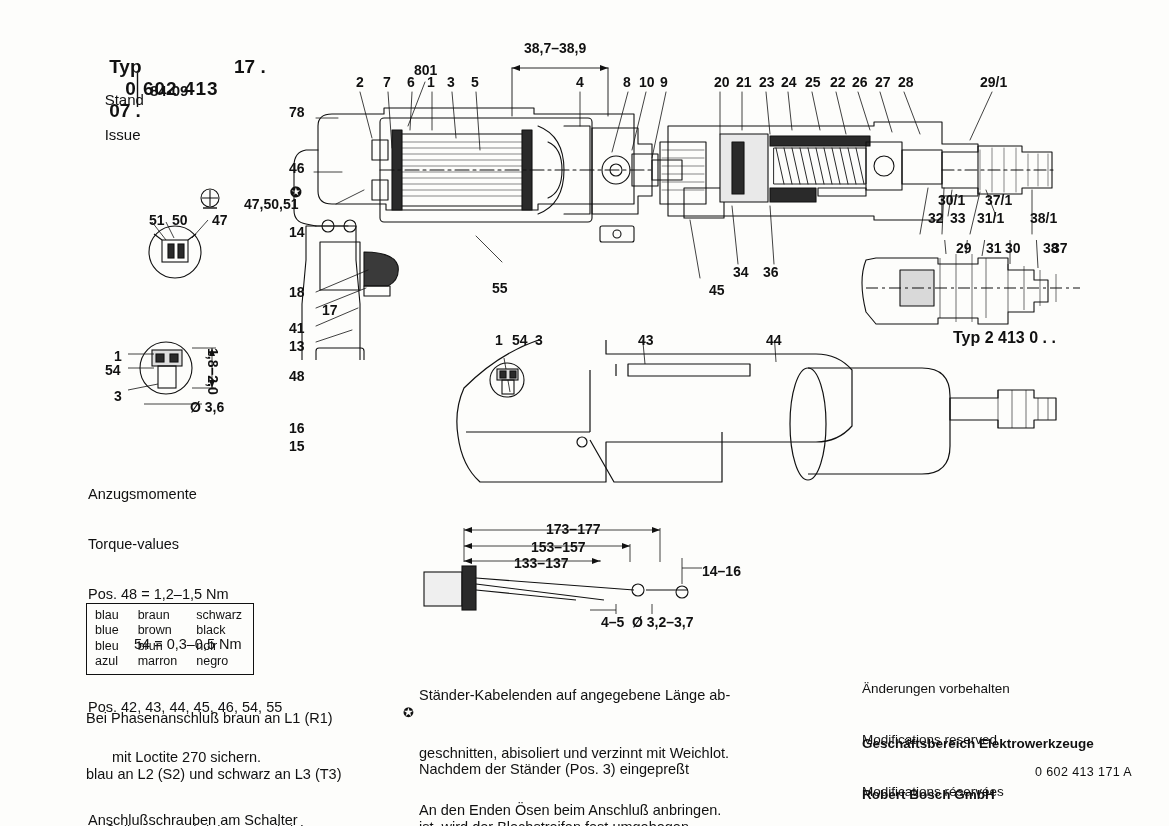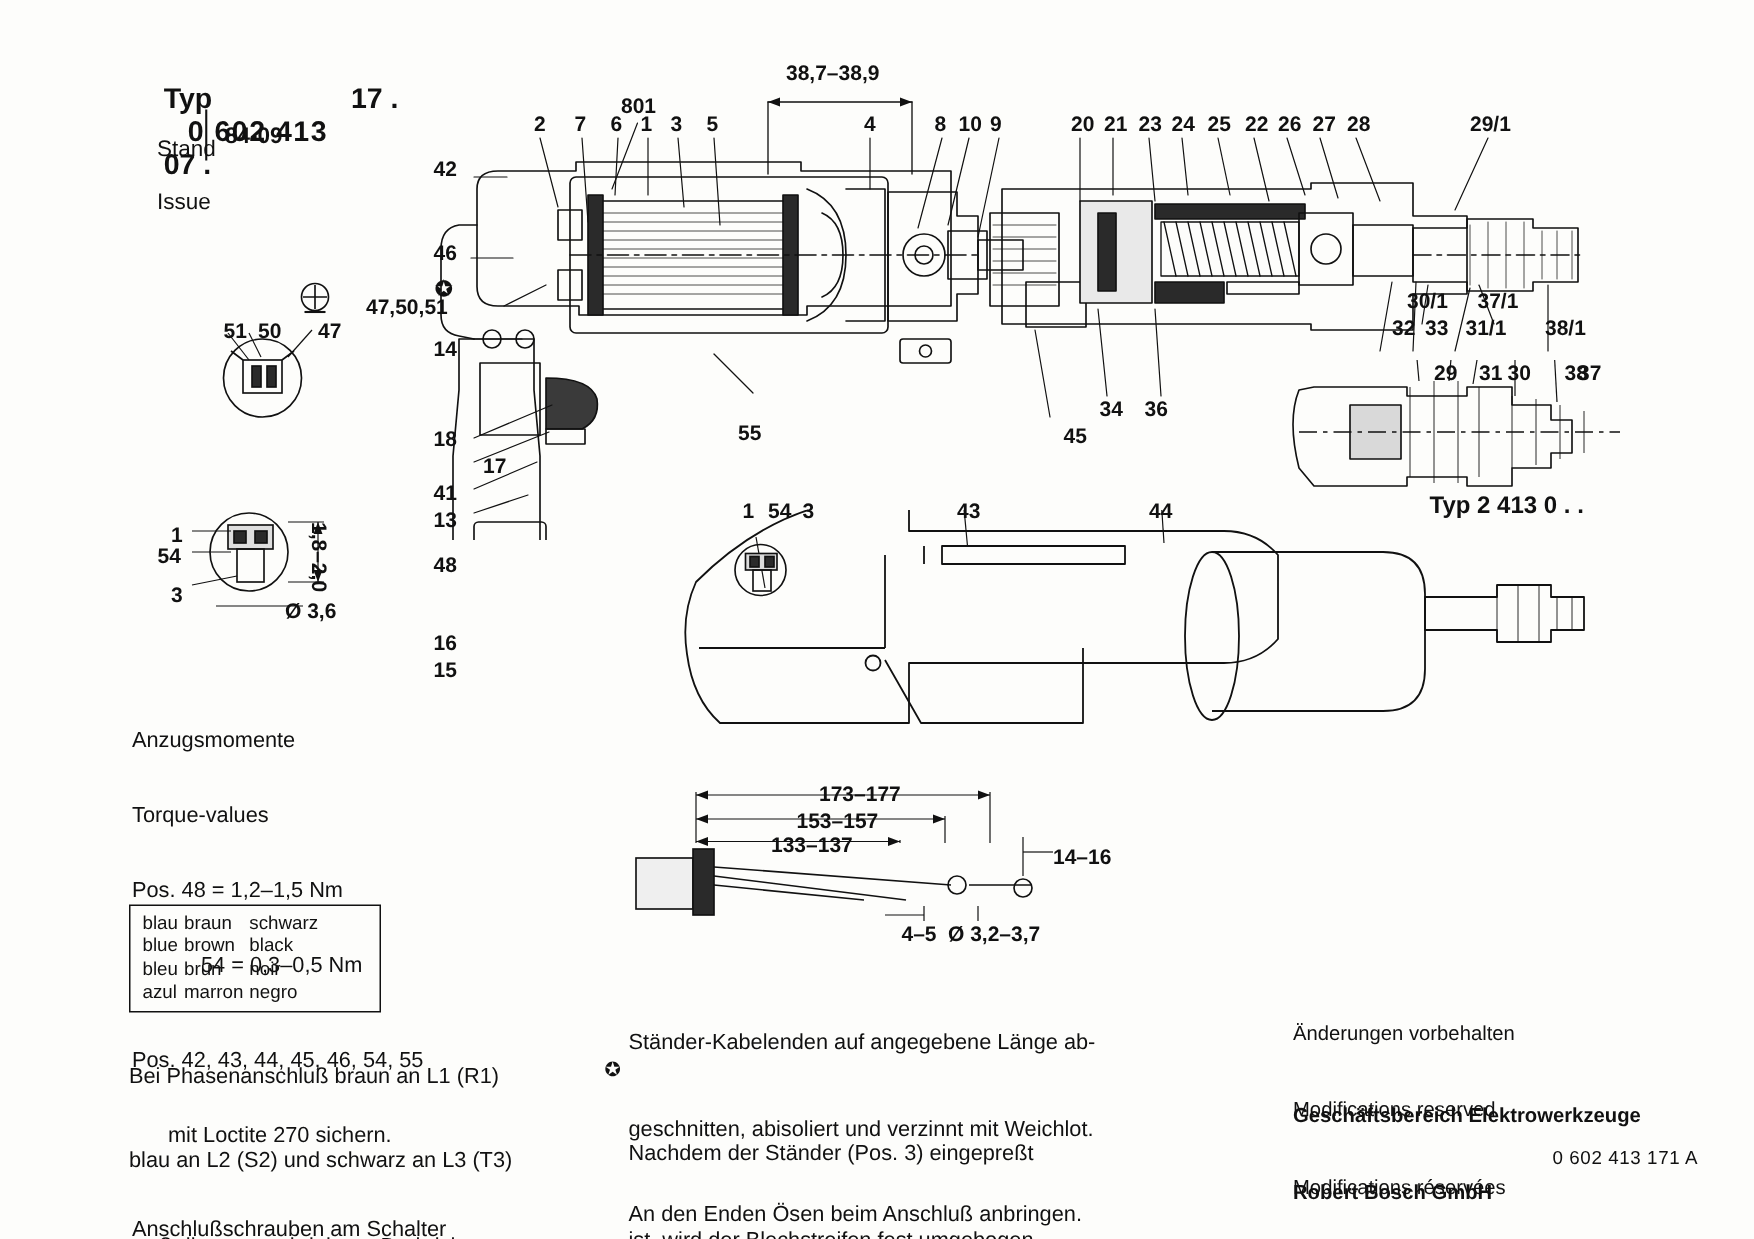--- a/index.html
+++ b/index.html
@@ -24,21 +24,21 @@
 
   
   .cn{font-size:14px;font-weight:bold;}
 
   
   #torque{left:88px;top:453px;font-size:14.5px;}
   #torque div{margin:0;}
   
   #colour-table{left:86px;top:603px;width:152px;border:1.4px solid #111;padding:4px 6px 5px 8px;font-size:12.5px;}
   #colour-table table{border-collapse:collapse;}
-  #colour-table td{padding:0 4px 0 0;font-size:12.5px;line-height:1.22;white-space:nowrap;}
+  #colour-table td{padding:0 19px 0 0;font-size:12.5px;line-height:1.22;white-space:nowrap;}
   #phase-note{left:86px;top:671px;font-size:14.5px;line-height:1.3;}
 
   
   #stander-note{left:419px;top:648px;font-size:14.5px;line-height:1.32;}
   #press-note{left:419px;top:703px;font-size:14.5px;line-height:1.32;}
   #press-note .mark{position:absolute;left:-16px;top:1px;font-size:13px;}
 
   
   #legal{left:862px;top:645px;font-size:13.5px;line-height:1.28;}
   #company{left:862px;top:700px;font-size:13.5px;font-weight:bold;line-height:1.28;}
@@ -234,21 +234,21 @@
   <div class="abs t cn" style="left:781px;top:74px;">24</div>
   <div class="abs t cn" style="left:805px;top:74px;">25</div>
   <div class="abs t cn" style="left:830px;top:74px;">22</div>
   <div class="abs t cn" style="left:852px;top:74px;">26</div>
   <div class="abs t cn" style="left:875px;top:74px;">27</div>
   <div class="abs t cn" style="left:898px;top:74px;">28</div>
   <div class="abs t cn" style="left:980px;top:74px;">29/1</div>
 
   <div class="abs t cn" style="left:524px;top:40px;">38,7–38,9</div>
 
-  <div class="abs t cn" style="left:289px;top:104px;">42</div>
+  <div class="abs t cn" style="left:289px;top:104px;">78</div>
   <div class="abs t cn" style="left:289px;top:160px;">46</div>
   <div class="abs t cn" style="left:244px;top:196px;">47,50,51</div>
   <div class="abs t cn" style="left:289px;top:224px;">14</div>
   <div class="abs t cn" style="left:289px;top:284px;">18</div>
   <div class="abs t cn" style="left:289px;top:302px;margin-left:33px;">17</div>
   <div class="abs t cn" style="left:289px;top:320px;">41</div>
   <div class="abs t cn" style="left:289px;top:338px;">13</div>
   <div class="abs t cn" style="left:289px;top:368px;">48</div>
   <div class="abs t cn" style="left:289px;top:420px;">16</div>
   <div class="abs t cn" style="left:289px;top:438px;">15</div>

